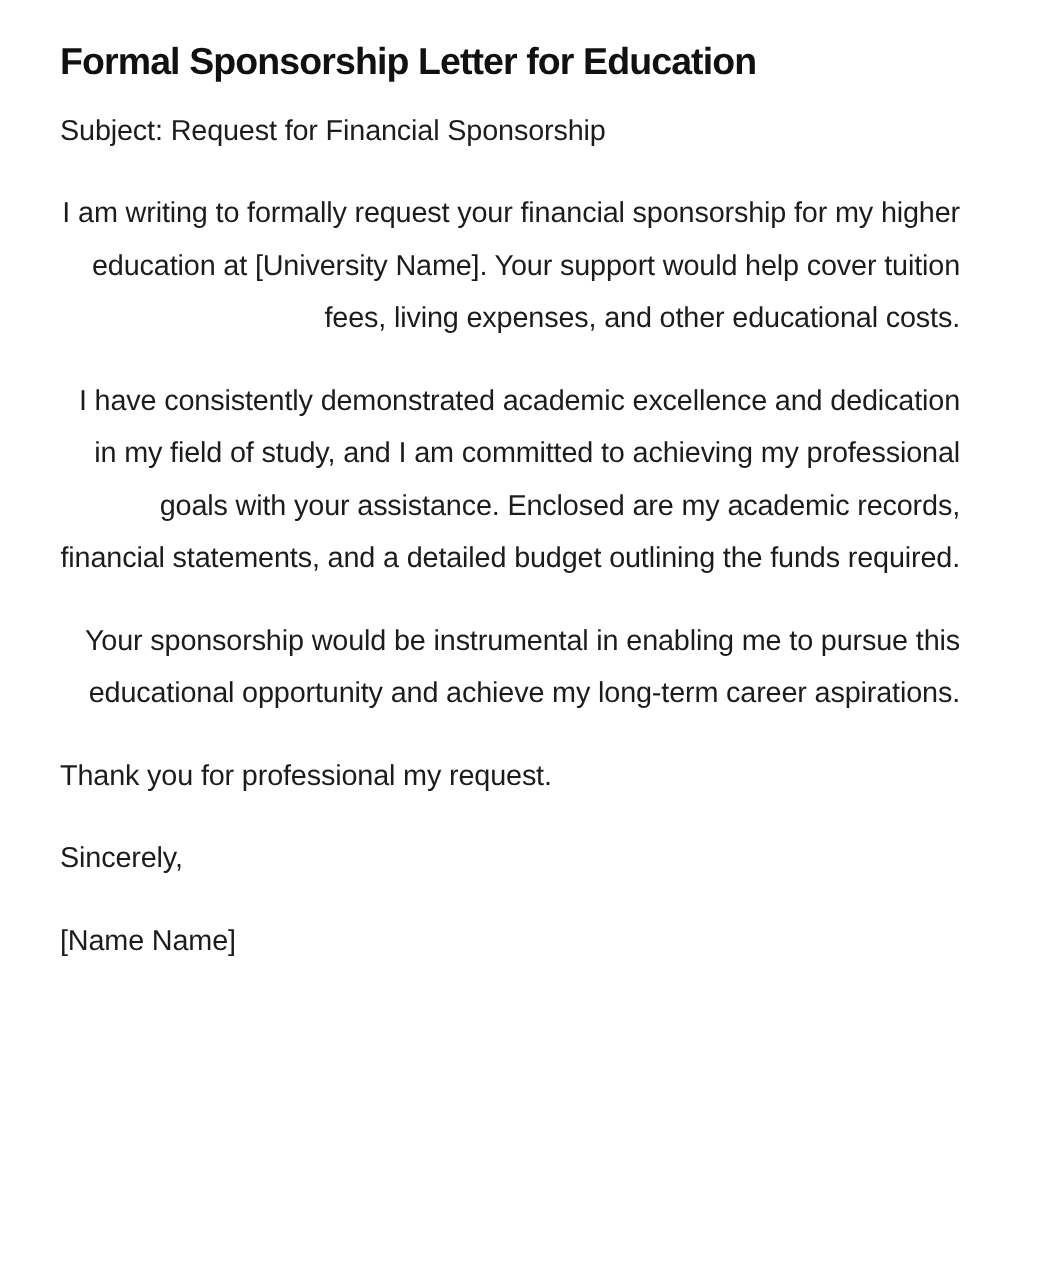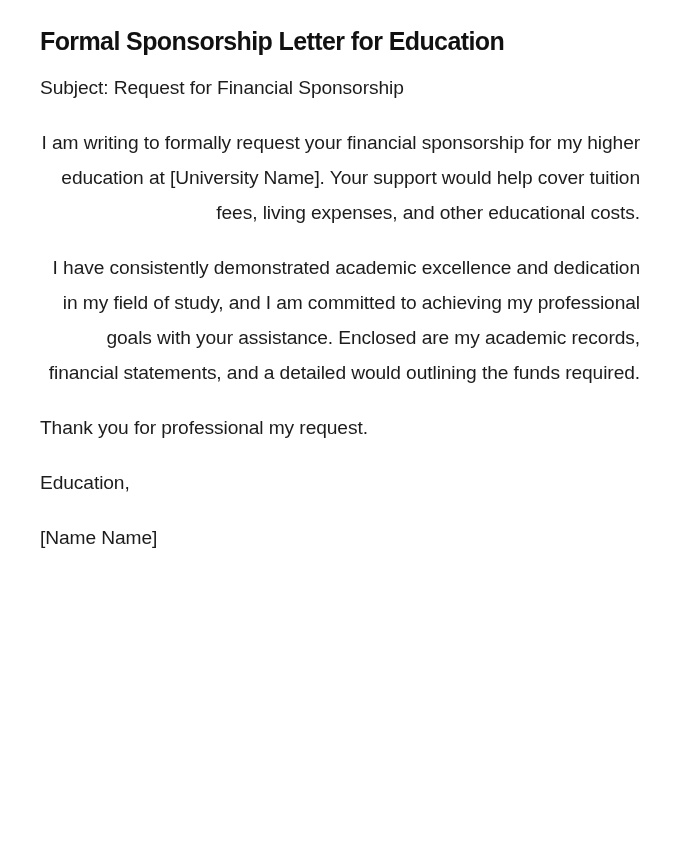--- a/index.html
+++ b/index.html
@@ -40,17 +40,18 @@
       text-align: right;
     }
   </style>
 </head>
 <body>
 
 <div class="page">
   <h1 class="title">Formal Sponsorship Letter for Education</h1>
   <p class="para">Subject: Request for Financial Sponsorship</p>
   <p class="para tight">I am writing to formally request your financial sponsorship for my higher education at [University Name]. Your support would help cover tuition fees, living expenses, and other educational costs.</p>
-  <p class="para tight">I have consistently demonstrated academic excellence and dedication in my field of study, and I am committed to achieving my professional goals with your assistance. Enclosed are my academic records, financial statements, and a detailed would outlining the funds required.</p>
+  <p class="para tight">I have consistently demonstrated academic excellence and dedication in my field of study, and I am committed to achieving my professional goals with your assistance. Enclosed are my academic records, financial statements, and a detailed budget outlining the funds required.</p>
+  <p class="para tight">Your sponsorship would be instrumental in enabling me to pursue this educational opportunity and achieve my long-term career aspirations.</p>
   <p class="para">Thank you for professional my request.</p>
-  <p class="para">Education,</p>
+  <p class="para">Sincerely,</p>
   <p class="para">[Name Name]</p>
 </div>
 
 </body></html>

